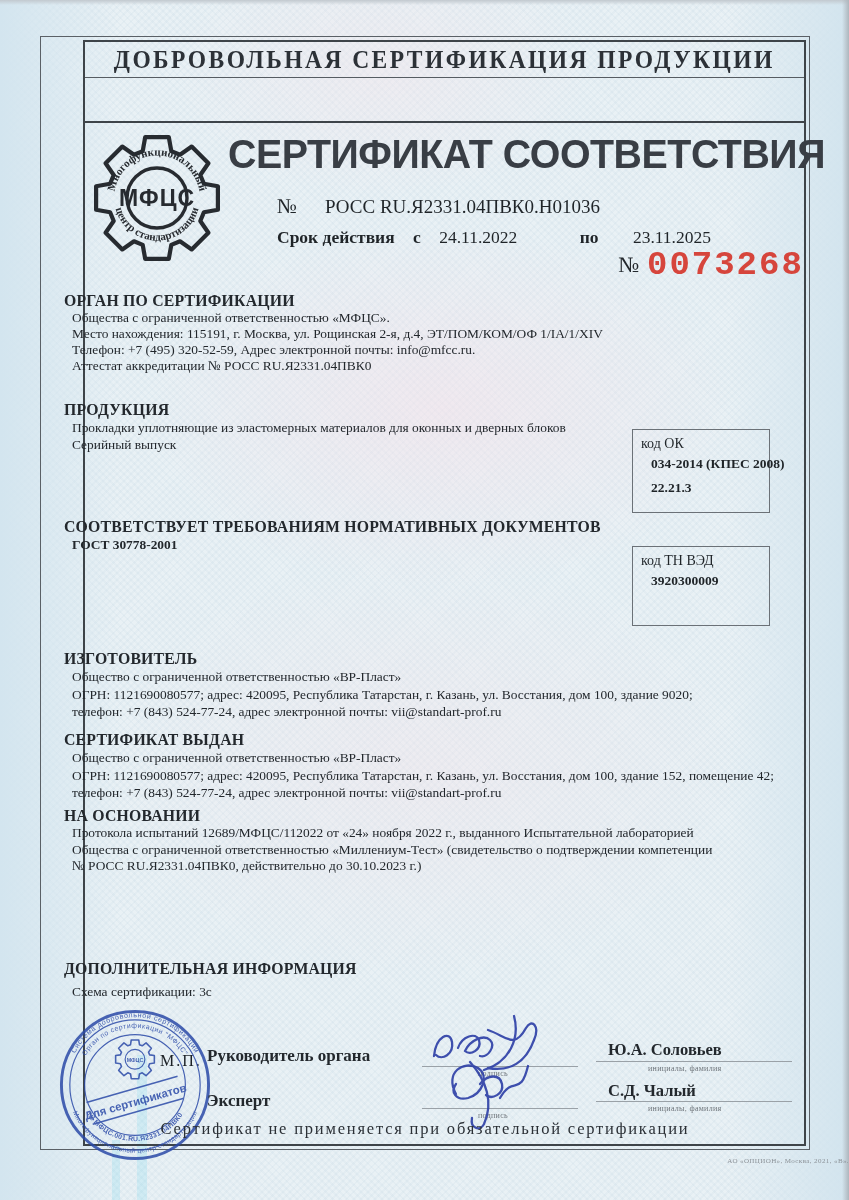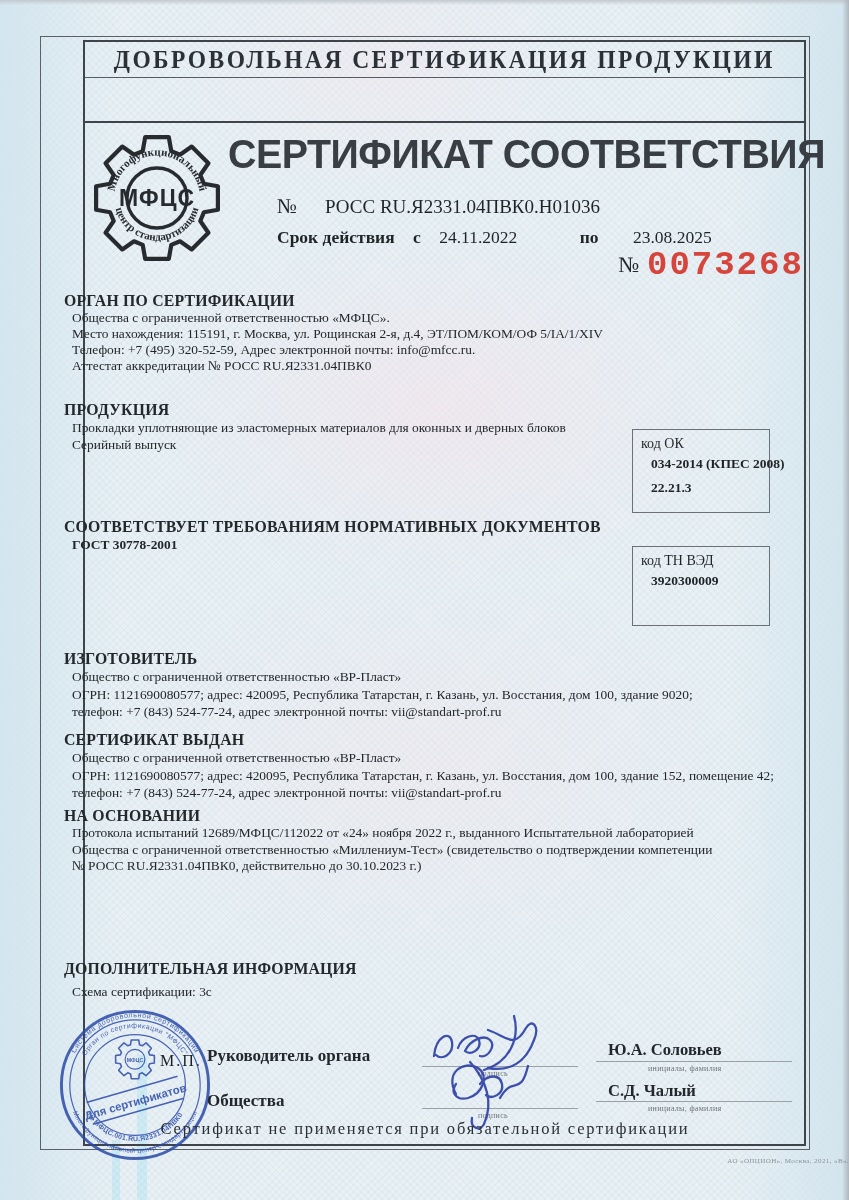--- a/index.html
+++ b/index.html
@@ -106,30 +106,30 @@
 
   <div class="main-title">СЕРТИФИКАТ СООТВЕТСТВИЯ</div>
   <div class="certno-line">
     <span class="no-sym">№</span><span>РОСС RU.Я2331.04ПВК0.Н01036</span>
   </div>
   <div class="validity-line">
     <b>Срок действия</b>
     <b style="margin-left:14px">с</b>
     <span style="margin-left:14px">24.11.2022</span>
     <b style="margin-left:58px">по</b>
-    <span style="margin-left:30px">23.08.2025</span>
+    <span style="margin-left:30px">23.11.2025</span>
   </div>
   <div class="blank-no">
     <span class="sym">№</span><span class="digits" style="color:#d6453c">0073268</span>
   </div>
 
   <div class="sec wide" style="top:291px">
     <h3>ОРГАН ПО СЕРТИФИКАЦИИ</h3>
     <span class="ln" style="line-height:16px">Общества с ограниченной ответственностью «МФЦС».</span>
-    <span class="ln" style="line-height:16px">Место нахождения: 115191, г. Москва, ул. Рощинская 2-я, д.4, ЭТ/ПОМ/КОМ/ОФ 5/IА/1/XIV</span>
+    <span class="ln" style="line-height:16px">Место нахождения: 115191, г. Москва, ул. Рощинская 2-я, д.4, ЭТ/ПОМ/КОМ/ОФ 1/IА/1/XIV</span>
     <span class="ln" style="line-height:16px">Телефон: +7 (495) 320-52-59, Адрес электронной почты: info@mfcc.ru.</span>
     <span class="ln" style="line-height:16px">Аттестат аккредитации № РОСС RU.Я2331.04ПВК0</span>
   </div>
 
   <div class="sec" style="top:400px">
     <h3>ПРОДУКЦИЯ</h3>
     <span class="ln">Прокладки уплотняющие из эластомерных материалов для оконных и дверных блоков</span>
     <span class="ln">Серийный выпуск</span>
   </div>
   <div class="code-box" style="top:417px;height:84px">
@@ -206,21 +206,21 @@
       <text x="80" y="56.5" font-size="5.4" font-weight="bold" text-anchor="middle" fill="#2b4aa8" font-family="Liberation Sans,sans-serif">МФЦС</text>
       <g transform="rotate(-16 80 95)" stroke="#2b4aa8" fill="#2b4aa8">
         <line x1="32" y1="84" x2="128" y2="84" stroke-width="1.6"></line>
         <text x="80" y="101" font-size="11.5" font-weight="bold" text-anchor="middle" stroke="none" font-family="Liberation Sans,sans-serif">Для сертификатов</text>
         <line x1="32" y1="107" x2="128" y2="107" stroke-width="1.6"></line>
       </g>
     </svg>
   </div>
 
   <div class="role" style="top:1046px">Руководитель органа</div>
-  <div class="role" style="top:1091px">Общества</div>
+  <div class="role" style="top:1091px">Эксперт</div>
 
   <div class="sline" style="left:422px;top:1066px;width:156px"></div>
   <div class="slabel" style="left:478px;top:1069px">подпись</div>
   <div class="name" style="top:1040px">Ю.А. Соловьев</div>
   <div class="sline" style="left:596px;top:1061px;width:196px"></div>
   <div class="slabel" style="left:648px;top:1064px">инициалы, фамилия</div>
 
   <div class="sline" style="left:422px;top:1108px;width:156px"></div>
   <div class="slabel" style="left:478px;top:1111px">подпись</div>
   <div class="name" style="top:1081px">С.Д. Чалый</div>

